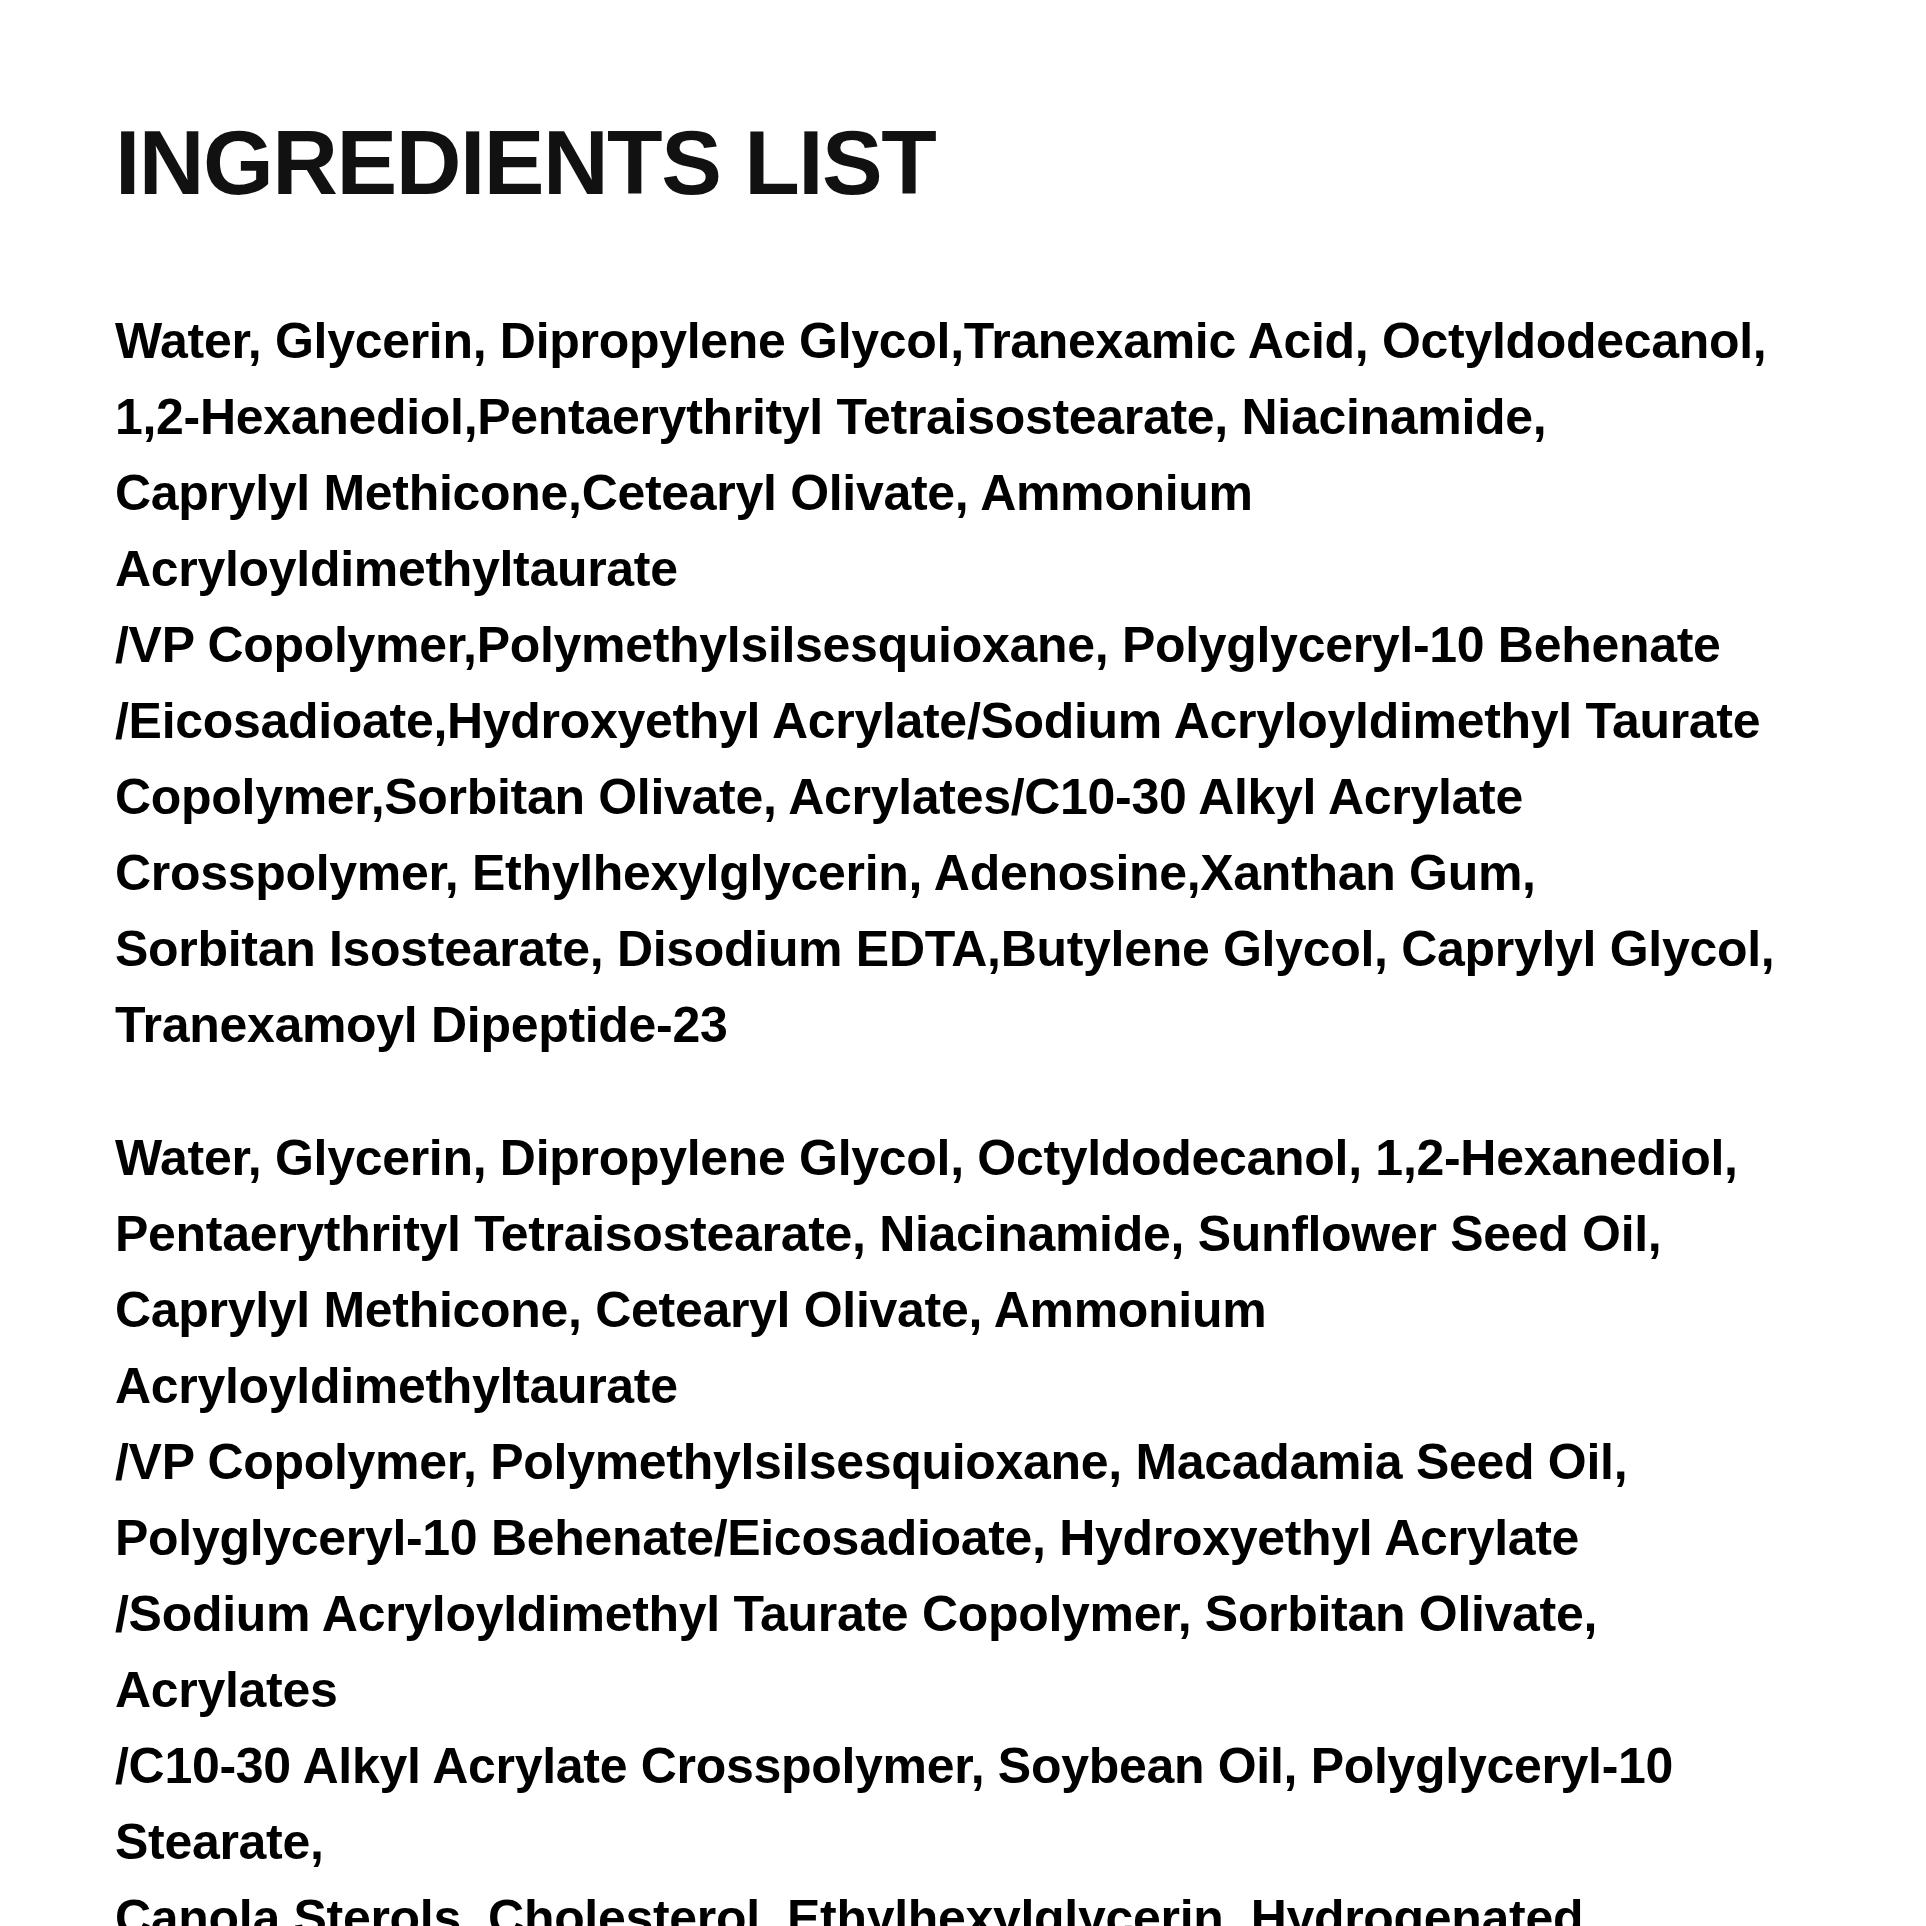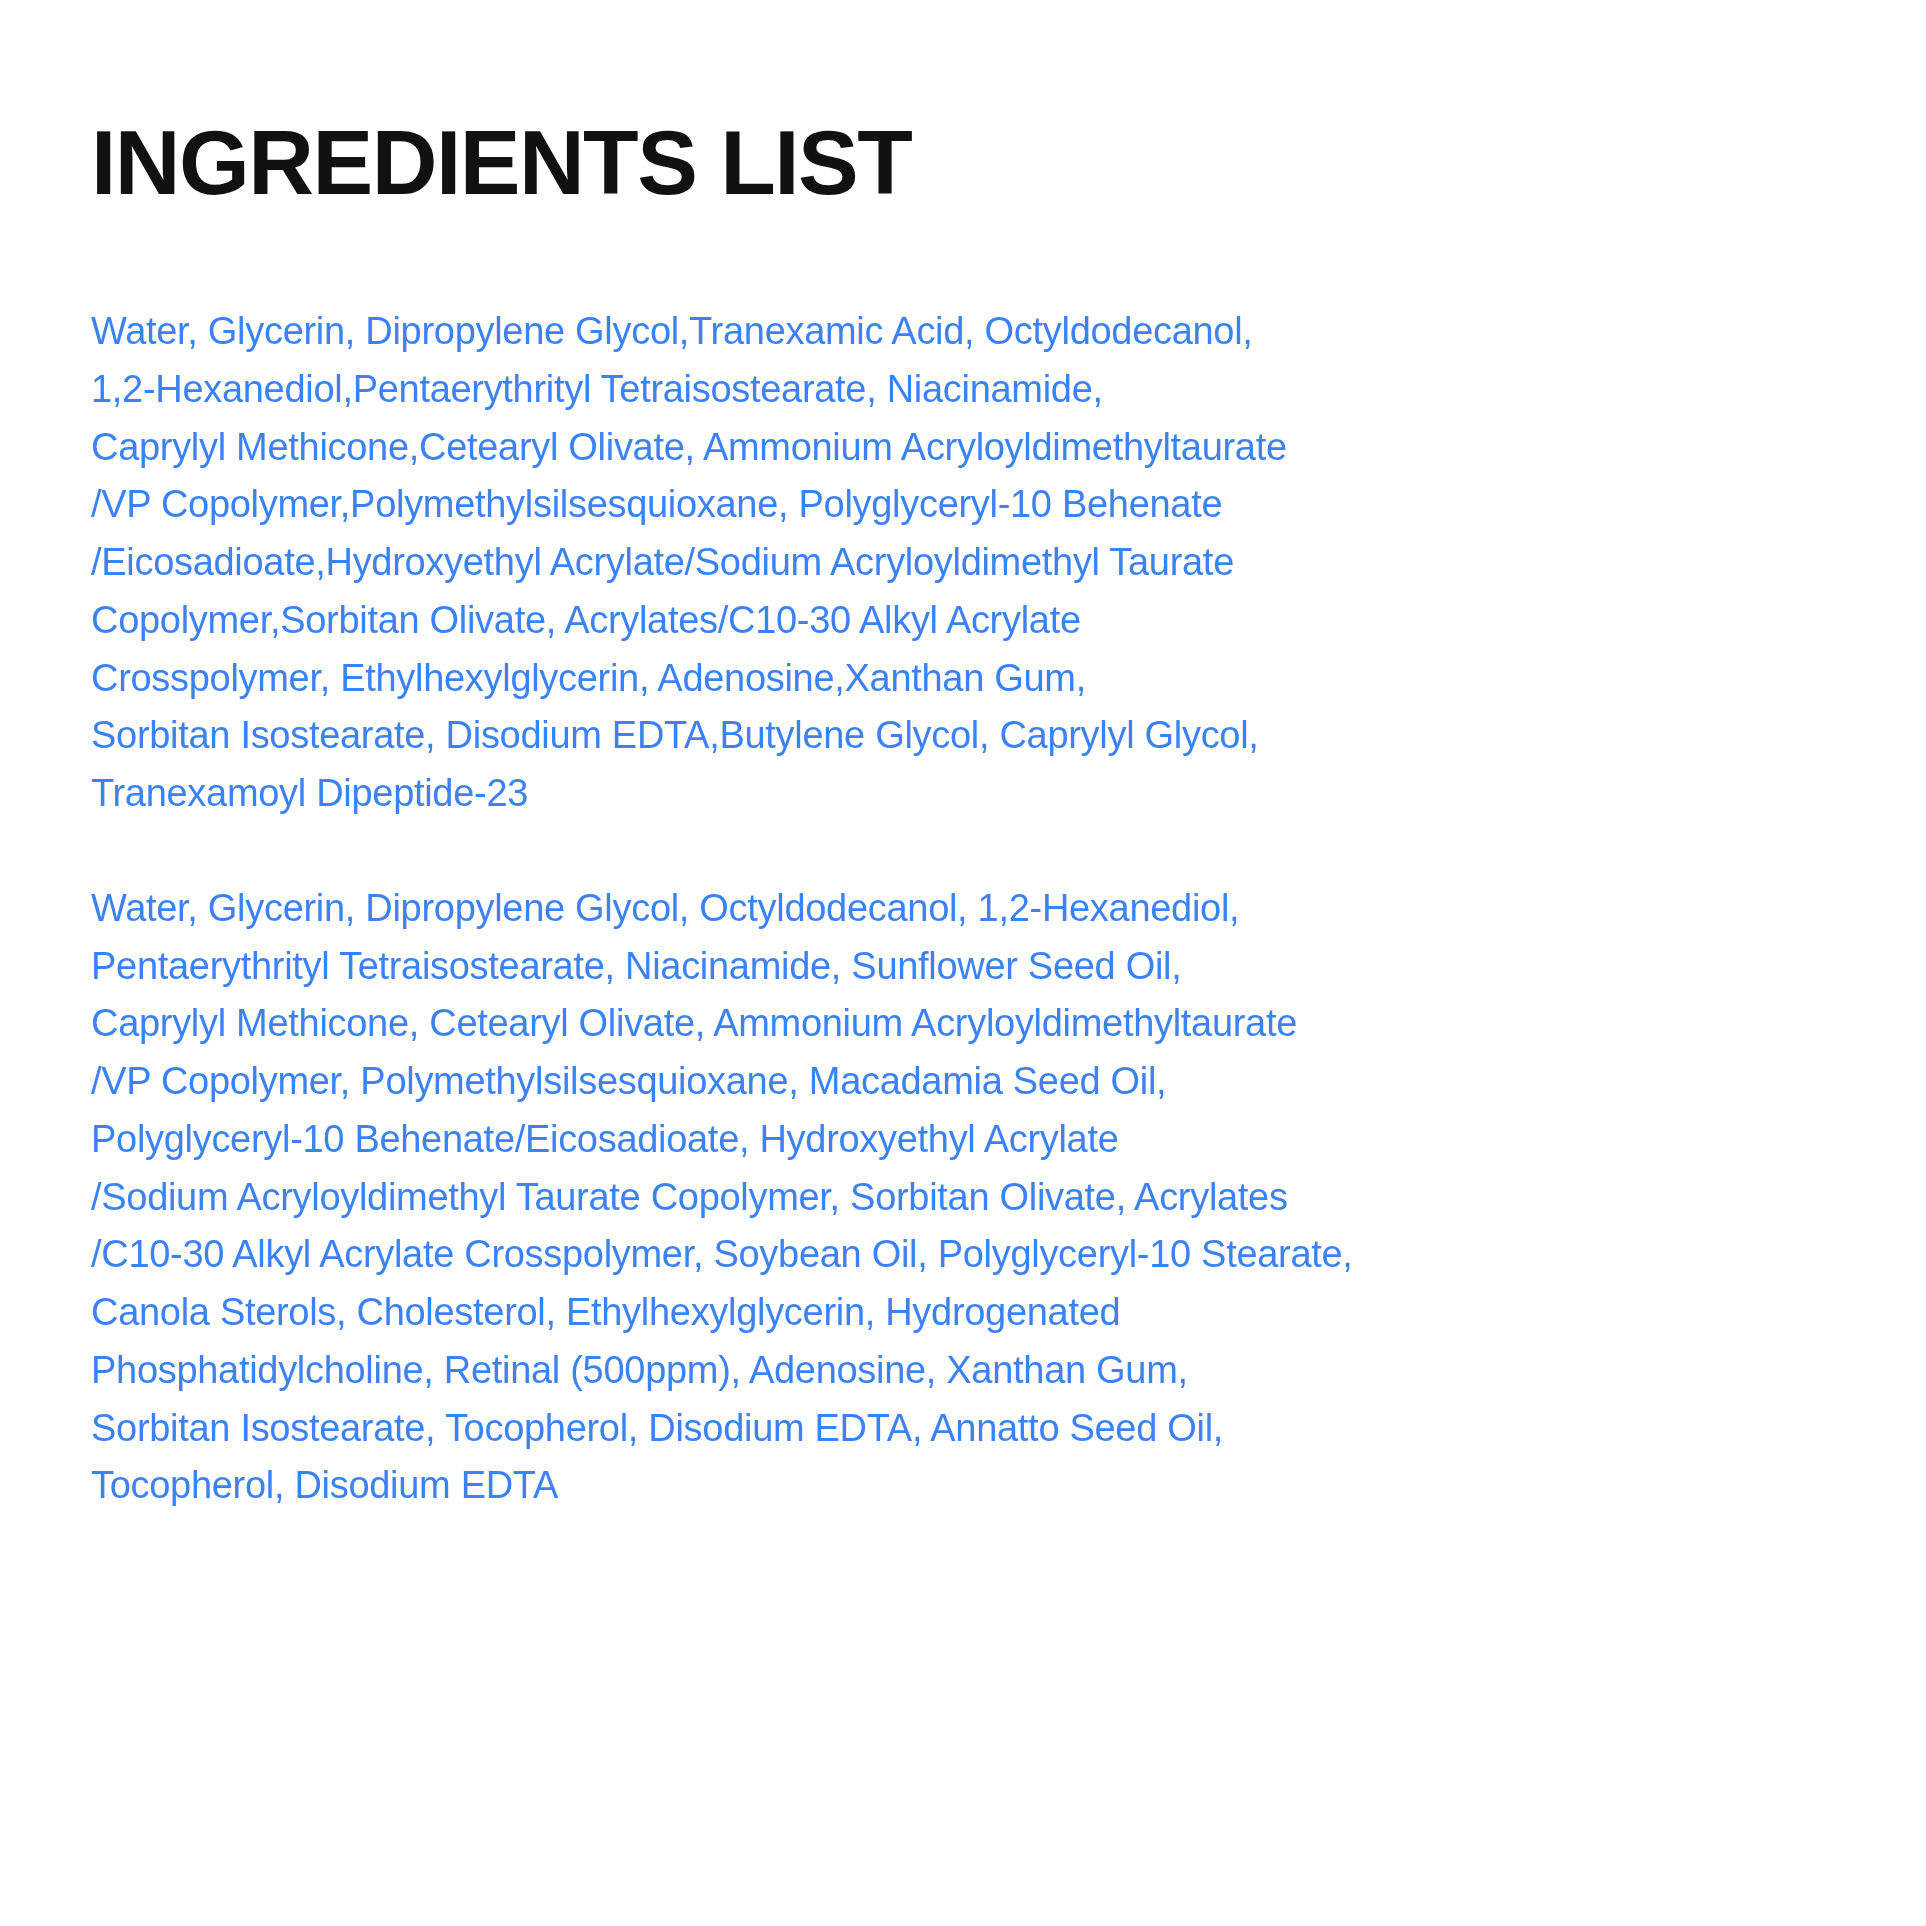--- a/index.html
+++ b/index.html
@@ -11,21 +11,21 @@
     width: 1927px;
     height: 1927px;
     font-family: "Liberation Sans", sans-serif;
     color: #1a1a1a;
     -webkit-font-smoothing: antialiased;
   }
   .page {
     box-sizing: border-box;
     width: 1927px;
     height: 1546px;
-    padding: 117px 131px 0 91px;
+    padding: 117px 131px 0 115px;
     background: #ffffff;
   }
   .page-title {
     font-size: 91px;
     line-height: 1.0;
     font-weight: 700;
     letter-spacing: -1.5px;
     color: #111111;
     margin: 0 0 95px 0;
   }
@@ -34,24 +34,24 @@
   }
   .section-heading {
     font-size: 41px;
     line-height: 1.25;
     font-weight: 400;
     color: #1a87ad;
     margin: 0 0 22px 0;
     letter-spacing: -0.2px;
   }
   .section-body {
-    font-size: 38px;
+    font-size: 50px;
     line-height: 1.52;
-    font-weight: 400;
-    color: #3b82f6;
+    font-weight: 700;
+    color: #000000;
     letter-spacing: -0.3px;
     white-space: pre-line;
     margin: 0;
     max-width: 1683px;
   }
 </style>
 </head>
 <body>
 
 <div class="page">

